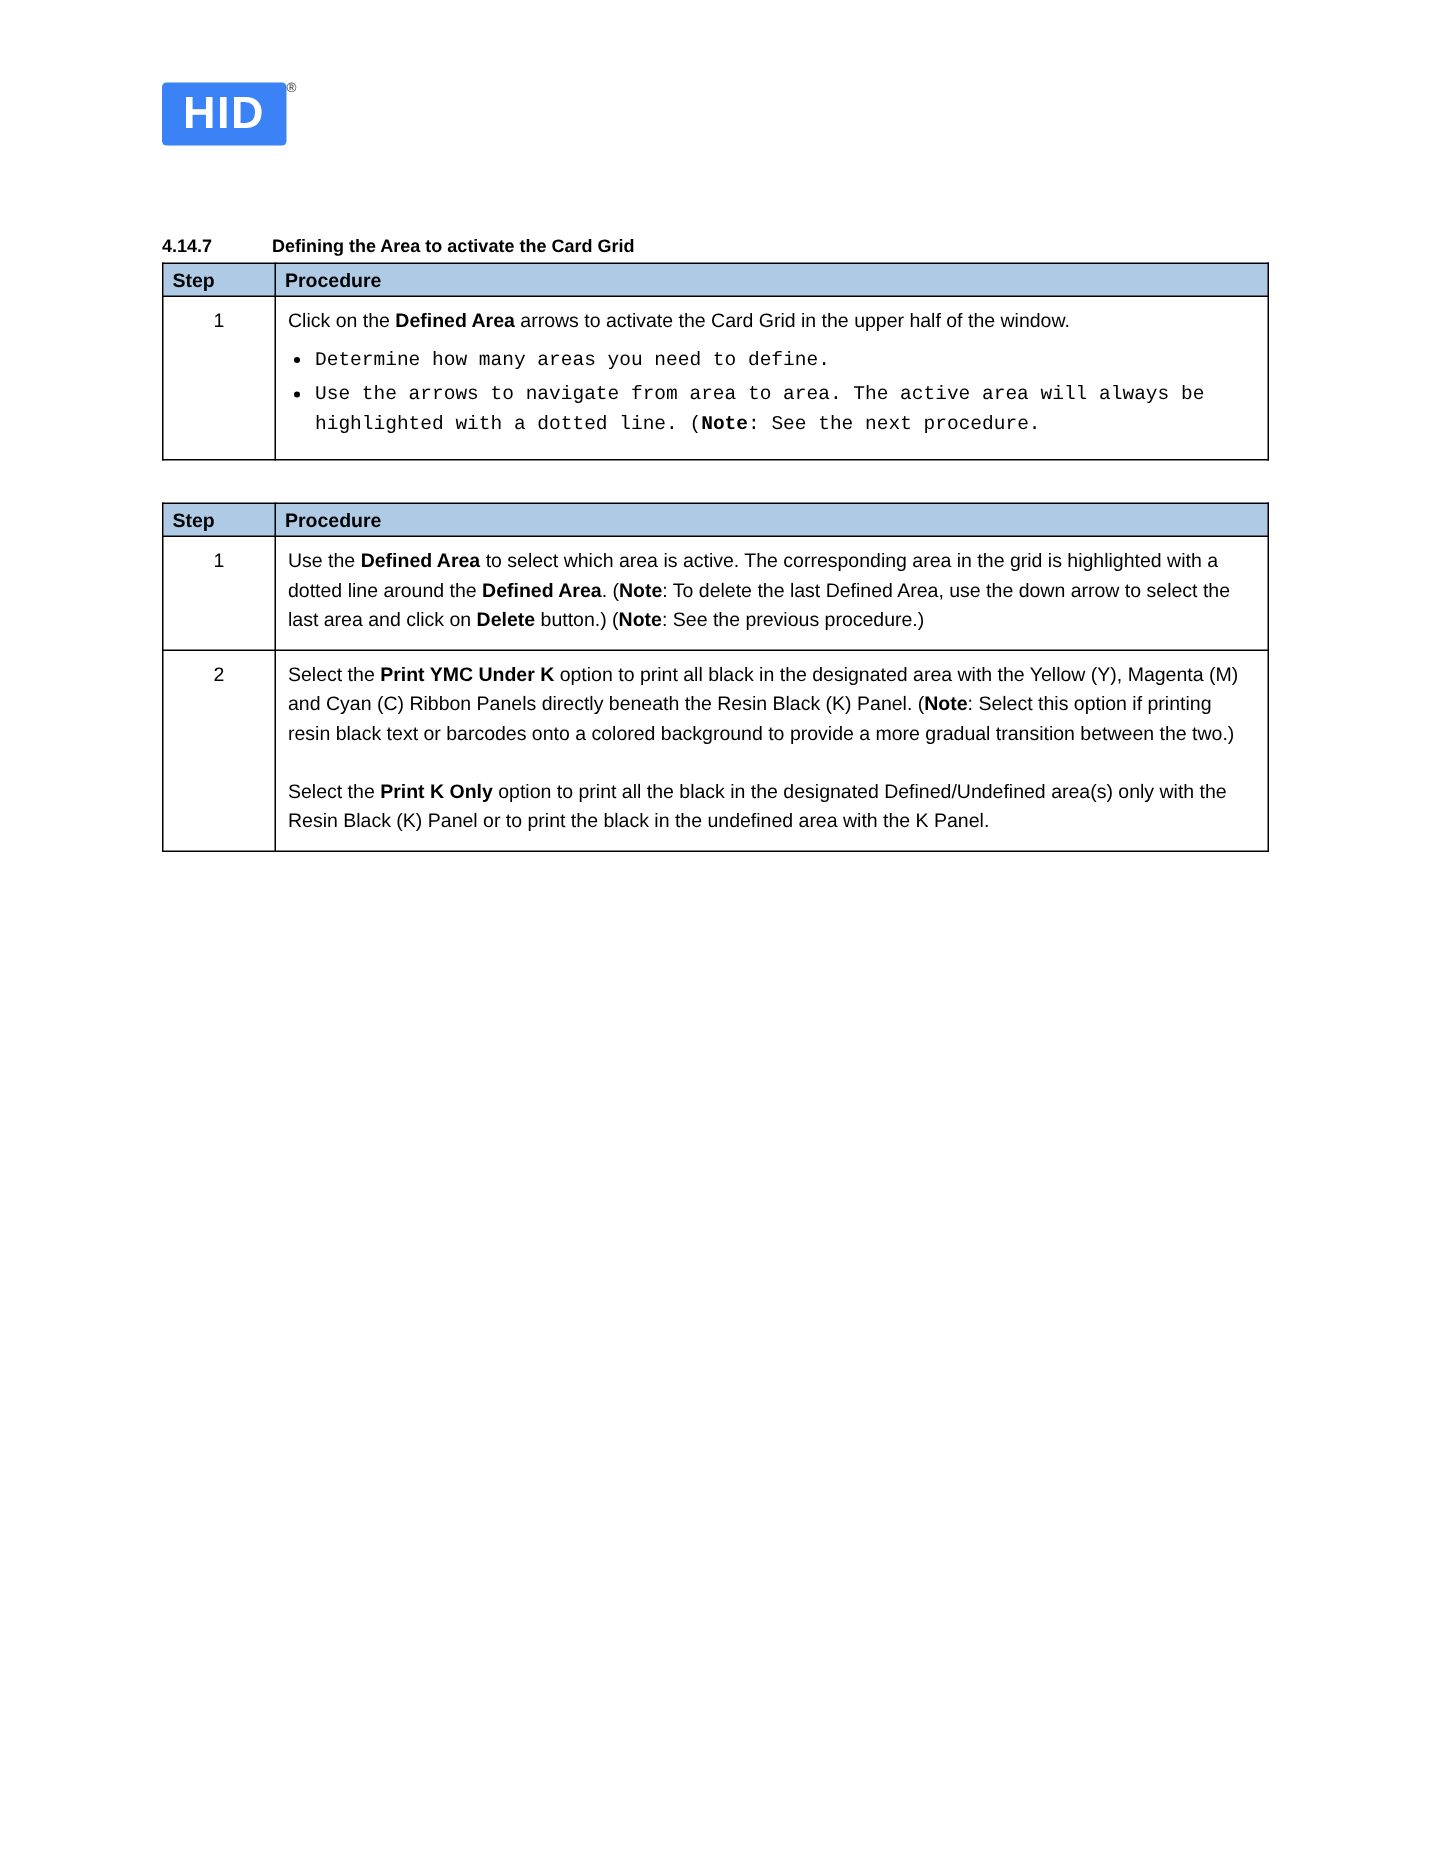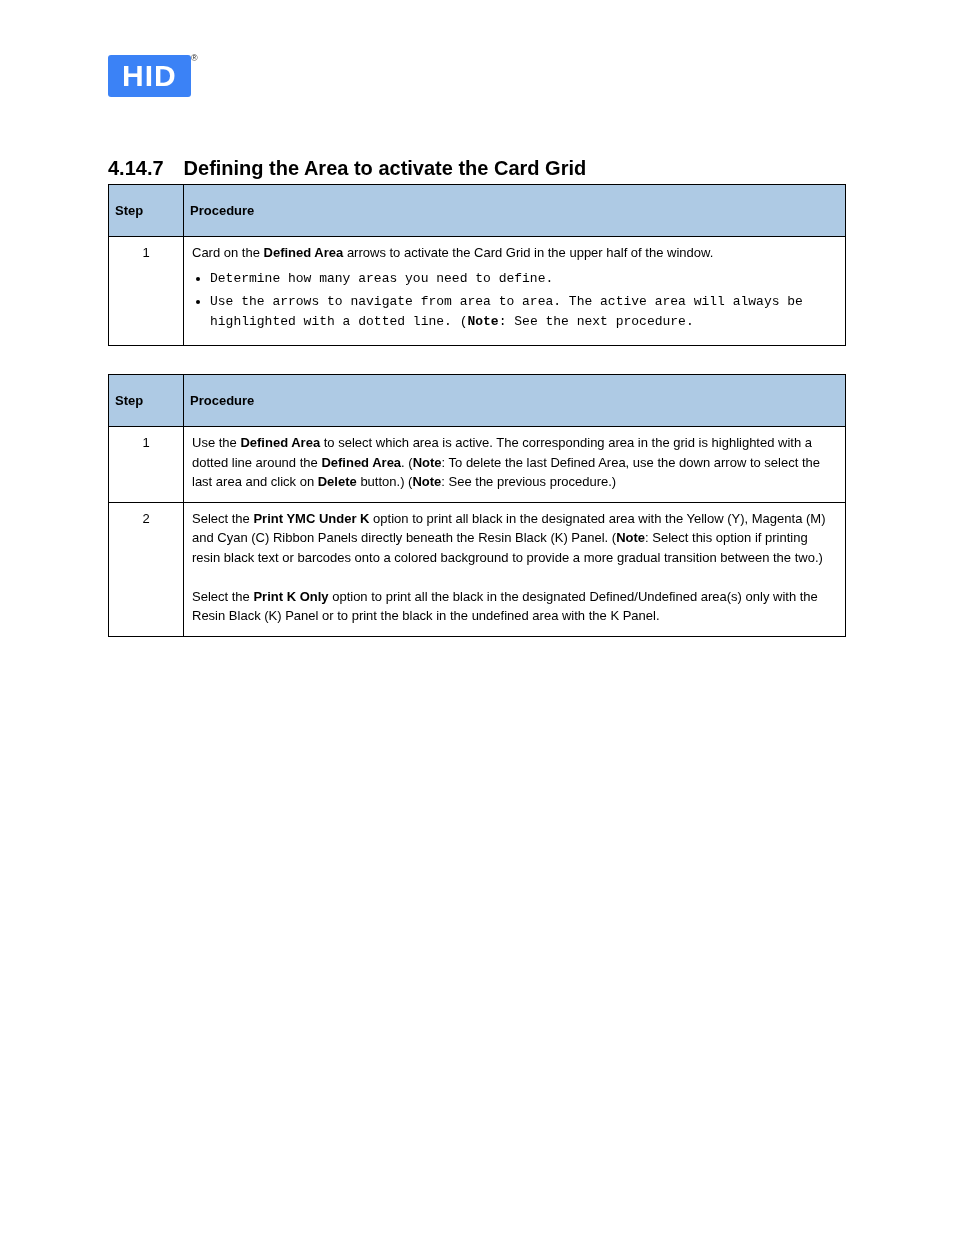--- a/index.html
+++ b/index.html
@@ -31,21 +31,21 @@
   .logo-reg {
     position: absolute;
     right: -8px;
     top: -2px;
     font-size: 9px;
     color: #333;
     font-weight: normal;
   }
   h3.section-title {
     font-family: Verdana, Arial, sans-serif;
-    font-size: 20px;
+    font-size: 12px;
     font-weight: bold;
     margin: 0 0 4px 0;
   }
   h3.section-title .num {
     display: inline-block;
     width: 70px;
   }
   table.proc {
     border-collapse: collapse;
     width: 100%;
@@ -54,21 +54,21 @@
   table.proc th, table.proc td {
     border: 1px solid #000;
     vertical-align: top;
     text-align: left;
   }
   table.proc th {
     background: #aecae4;
     font-family: Verdana, Arial, sans-serif;
     font-weight: bold;
     font-size: 13px;
-    padding: 18px 6px;
+    padding: 3px 6px;
   }
   table.proc td {
     font-family: Arial, Helvetica, sans-serif;
     font-size: 13px;
     padding: 6px 8px 10px 8px;
     line-height: 1.5;
   }
   table.proc .col-step {
     width: 62px;
   }
@@ -105,21 +105,21 @@
 
   <table class="proc">
     <tbody>
         <tr>
       <th class="col-step">Step</th>
       <th>Procedure</th>
     </tr>
     <tr>
       <td class="step-cell">1</td>
       <td>
-        <span>Card on the </span><span class="bold">Defined Area</span><span> arrows to activate the Card Grid in the upper half of the window.</span>
+        <span>Click on the </span><span class="bold">Defined Area</span><span> arrows to activate the Card Grid in the upper half of the window.</span>
         <ul class="tight">
           <li>Determine how many areas you need to define.</li>
           <li>
             <span>Use the arrows to navigate from area to area. The active area will always be highlighted with a dotted line. (</span><span class="bold">Note</span><span>: See the next procedure.</span>
           </li>
         </ul>
       </td>
     </tr>
   </tbody>
     </table>

